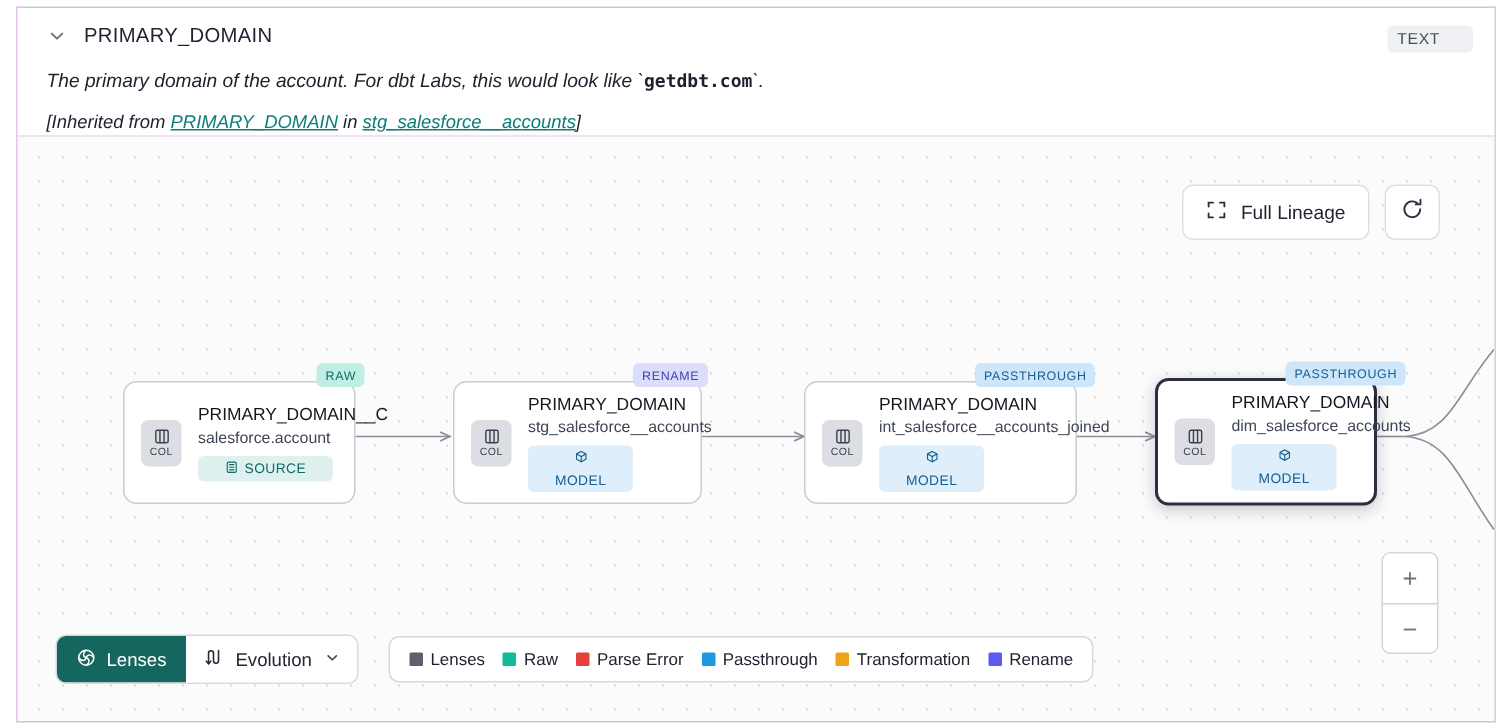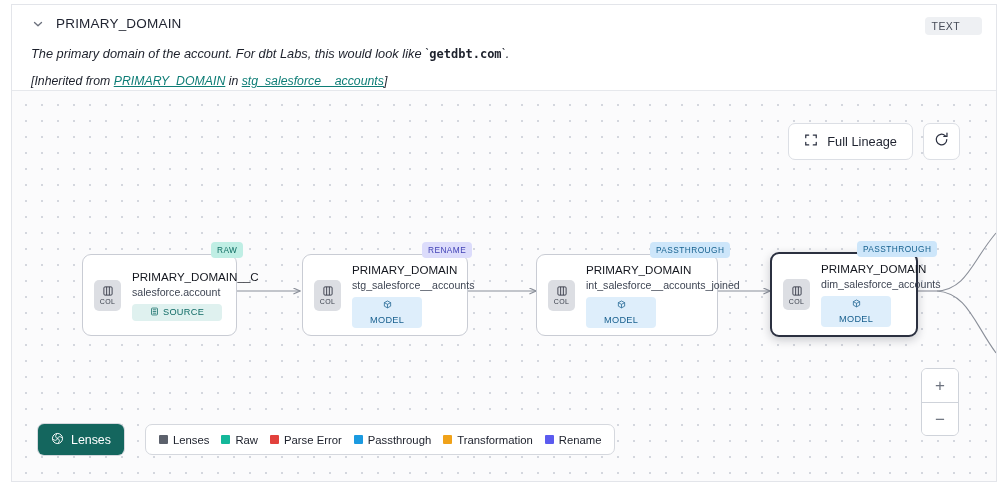--- a/index.html
+++ b/index.html
@@ -453,20 +453,34 @@
           <div class="lenses">
             <span>
               <svg width="13" height="13" viewBox="0 0 16 16" fill="none" stroke="#ffffff" stroke-width="1.2">
                 <circle cx="8" cy="8" r="6.2"></circle>
                 <path d="M8 1.8 C5 4 5 7 8 8 C11 9 11 12 8 14.2"></path>
                 <path d="M1.8 8 C4 11 7 11 8 8 C9 5 12 5 14.2 8"></path>
               </svg>
             </span>
             <span>Lenses</span>
           </div>
+          <div class="evolution">
+            <span>
+              <svg width="14" height="14" viewBox="0 0 16 16" fill="none" stroke="#242835" stroke-width="1.2" stroke-linecap="round">
+                <path d="M4.6 13 V5.2 a1.9 1.9 0 0 1 3.8 0 V10.8 a1.9 1.9 0 0 0 3.8 0 V3"></path>
+                <path d="M2.9 11.2 L4.6 13.2 L6.3 11.2"></path>
+              </svg>
+            </span>
+            <span>Evolution</span>
+            <span>
+              <svg width="11" height="11" viewBox="0 0 16 16" fill="none" stroke="#3d424e" stroke-width="1.5" stroke-linecap="round" stroke-linejoin="round">
+                  <path d="M4 6.2 L8 10 L12 6.2"></path>
+                </svg>
+            </span>
+          </div>
         </div>
 
         <div class="legend">
           <div class="leg-item">
             <span class="sw" style="background: rgb(92, 97, 108);"></span>
             <span>Lenses</span>
           </div>
           <div class="leg-item">
             <span class="sw" style="background: rgb(20, 184, 154);"></span>
             <span>Raw</span>

